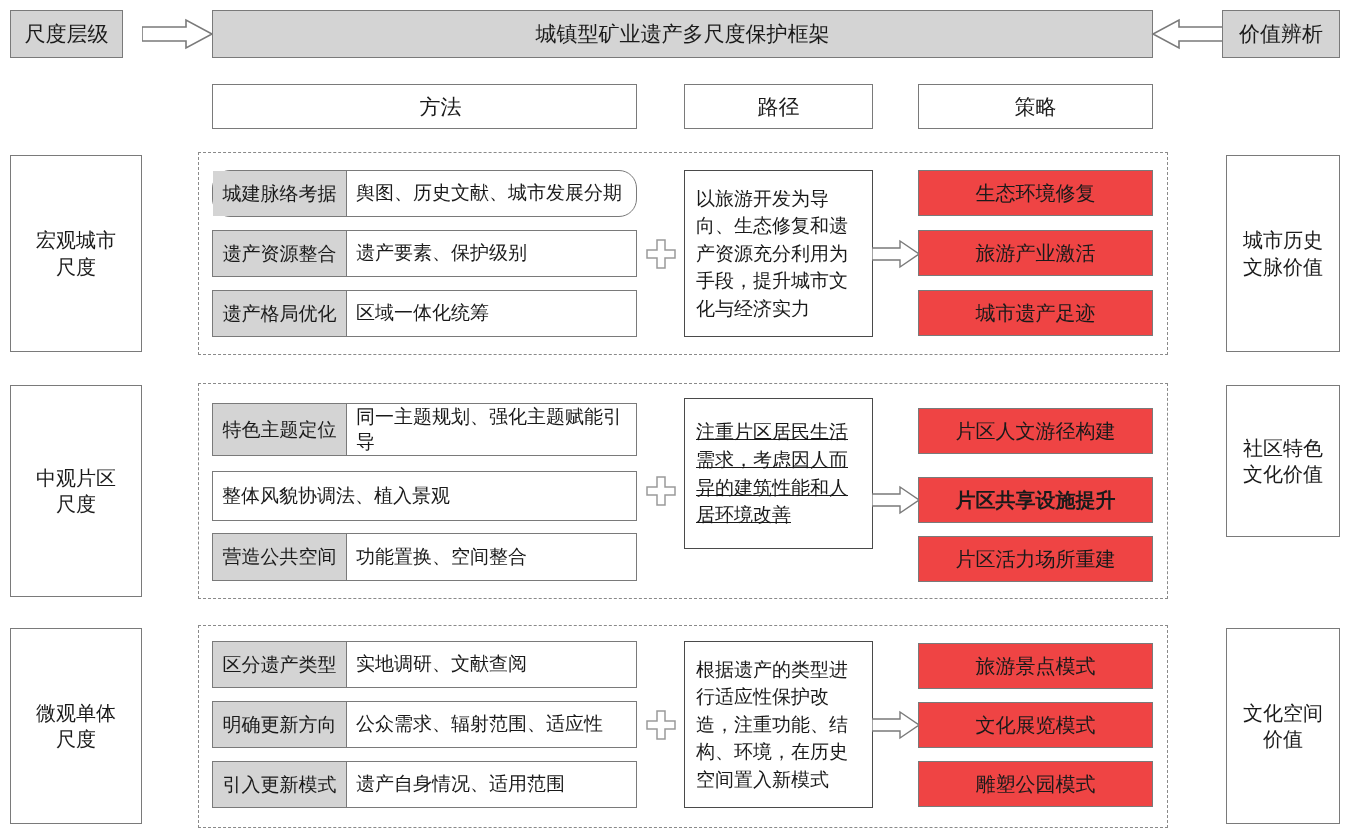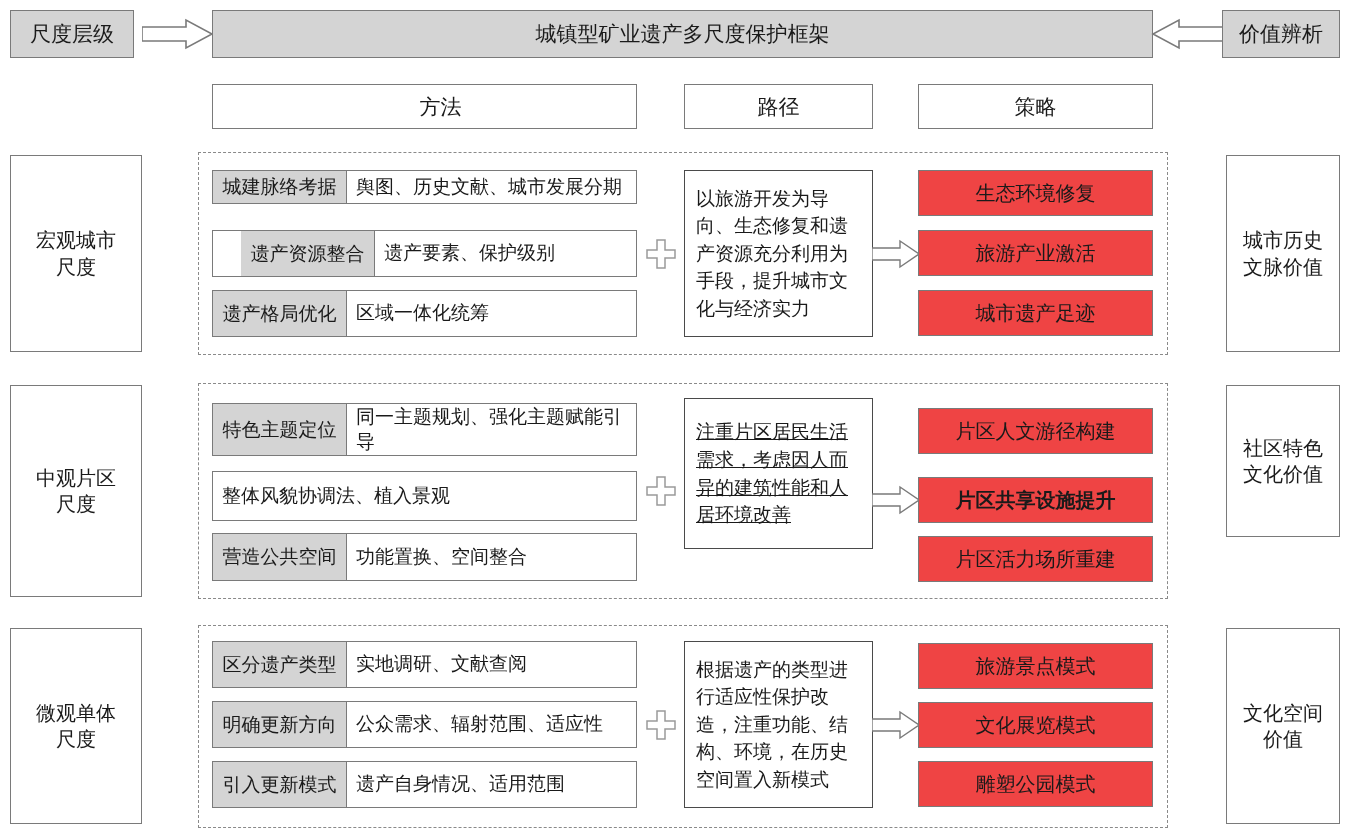--- a/index.html
+++ b/index.html
@@ -32,21 +32,21 @@
     border: 1px solid #7a7a7a;
     background: #d4d4d4;
     display: flex;
     align-items: center;
     justify-content: center;
     text-align: center;
     line-height: 1.32;
   }
 
   
-  #hdr-left   { left: 10px;  top: 10px;  width: 124px;  height: 48px;  font-size: 21px; }
+  #hdr-left   { left: 10px;  top: 10px;  width: 113px;  height: 48px;  font-size: 21px; }
   #hdr-title  { left: 212px; top: 10px;  width: 941px;  height: 48px;  font-size: 21px; }
   #hdr-right  { left: 1222px;top: 10px;  width: 118px;  height: 48px;  font-size: 21px; }
 
   
   .harrow { position: absolute; }
 
   
   #col-method   { left: 212px; top: 84px; width: 425px; height: 45px; font-size: 21px; padding-left: 32px; }
   #col-path     { left: 684px; top: 84px; width: 189px; height: 45px; font-size: 21px; }
   #col-strategy { left: 918px; top: 84px; width: 235px; height: 45px; font-size: 21px; }
@@ -149,25 +149,25 @@
 <div class="abs box-gray" id="hdr-right">价值辨析</div>
 
 <div class="abs box-solid" id="col-method">方法</div>
 <div class="abs box-solid" id="col-path">路径</div>
 <div class="abs box-solid" id="col-strategy">策略</div>
 
 <div class="abs box-solid scale-box" style="top:155px; height:197px;">宏观城市<br>尺度</div>
 
 <div class="abs dashed-band" style="top:152px; height:203px;"></div>
 
-<div class="abs method-row" style="top:170px; height:34px;">
+<div class="abs method-row" style="top:170px; height:47px;border-radius:18px;">
   <div class="method-label">城建脉络考据</div>
   <div class="method-value">舆图、历史文献、城市发展分期</div>
 </div>
-<div class="abs method-row" style="top:230px; height:47px;padding-left:28px;">
+<div class="abs method-row" style="top:230px; height:47px;">
   <div class="method-label">遗产资源整合</div>
   <div class="method-value">遗产要素、保护级别</div>
 </div>
 <div class="abs method-row" style="top:290px; height:47px;">
   <div class="method-label">遗产格局优化</div>
   <div class="method-value">区域一体化统筹</div>
 </div>
 
 <svg class="plus" style="left:646px; top:239px;" width="30" height="30" viewBox="0 0 30 30">
   <polygon points="11,1 19,1 19,11 29,11 29,19 19,19 19,29 11,29 11,19 1,19 1,11 11,11" fill="#ffffff" stroke="#9a9a9a" stroke-width="1.5"></polygon>

